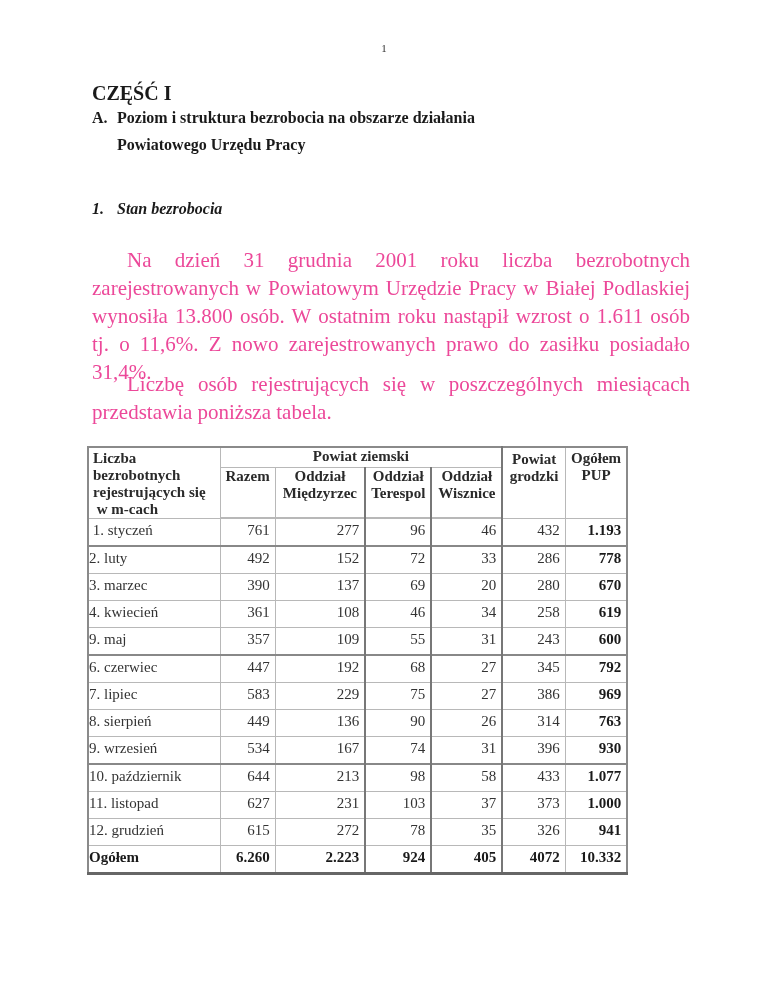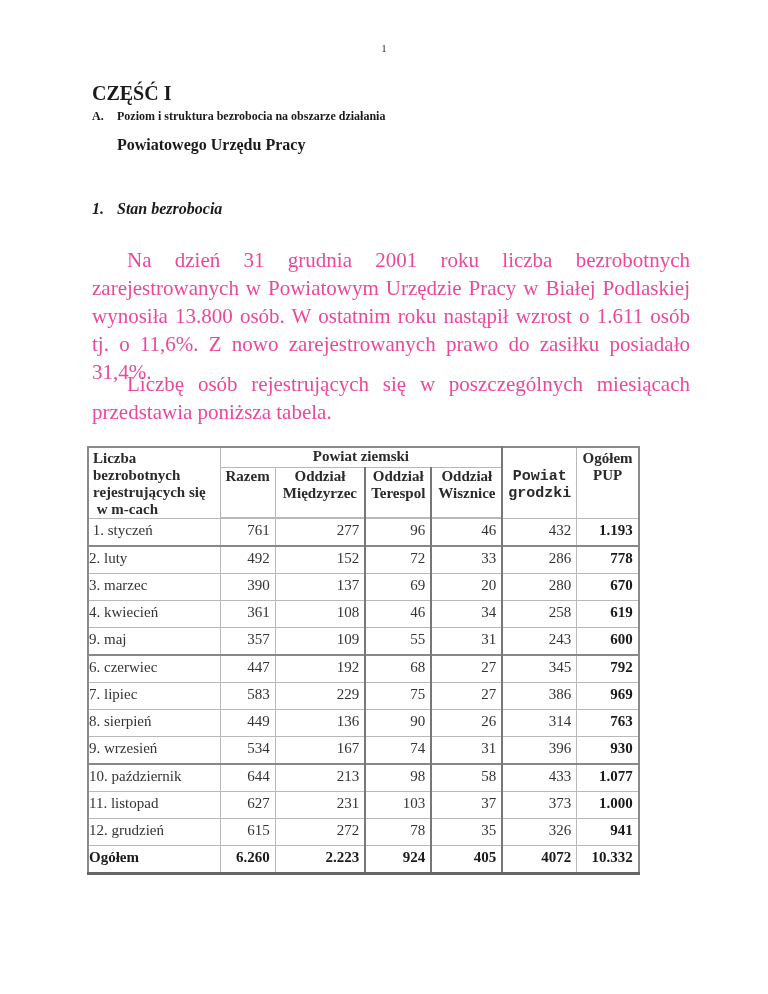--- a/index.html
+++ b/index.html
@@ -4,21 +4,21 @@
 <style>
   html, body { margin: 0; padding: 0; background: #ffffff; }
   body {
     width: 768px; height: 994px; position: relative; overflow: hidden;
     font-family: "Liberation Serif", "DejaVu Serif", serif;
     color: #1a1a1a;
   }
   .abs { position: absolute; }
   .page-num { left: 0; width: 768px; top: 42px; text-align: center; font-size: 11px; color: #333; }
   .h-part { left: 92px; top: 82px; font-size: 20px; font-weight: bold; }
-  .h-a { left: 92px; top: 109px; font-size: 12px; font-weight: bold; }
+  .h-a { left: 92px; top: 109px; font-size: 16px; font-weight: bold; }
   .h-a .lbl { display: inline-block; width: 25px; }
   .h-a2 { left: 117px; top: 136px; font-size: 16px; font-weight: bold; }
   .h-1 { left: 92px; top: 200px; font-size: 16px; font-weight: bold; font-style: italic; }
   .h-1 .lbl { display: inline-block; width: 25px; }
   .para { left: 92px; width: 598px; font-size: 21px; line-height: 28px; text-align: justify; color: #ec4899; }
   .para p { margin: 0; text-indent: 35px; text-align-last: left; }
   .p1 { top: 246px; }
   .p2 { top: 370px; }
 
   table.data {
@@ -85,21 +85,21 @@
   </colgroup>
   <thead>
     <tr>
       <th class="corner" rowspan="3" style="line-height:17px;padding-top:2px;">
         <div>Liczba</div>
         <div>bezrobotnych</div>
         <div>rejestrujących się</div>
         <div style="white-space:pre"> w m-cach</div>
       </th>
       <th colspan="4" style="height:18px;">Powiat ziemski</th>
-      <th rowspan="3" class="sep-strong" style="padding-top:20px;font-family:Liberation Mono, monospace;">
+      <th rowspan="3" class="sep-strong" style="padding-top:3px;">
         <div>Powiat</div>
         <div>grodzki</div>
       </th>
       <th rowspan="3" style="padding-top:2px;">
         <div>Ogółem</div>
         <div>PUP</div>
       </th>
     </tr>
     <tr>
       <th style="height:48px;">Razem</th>

